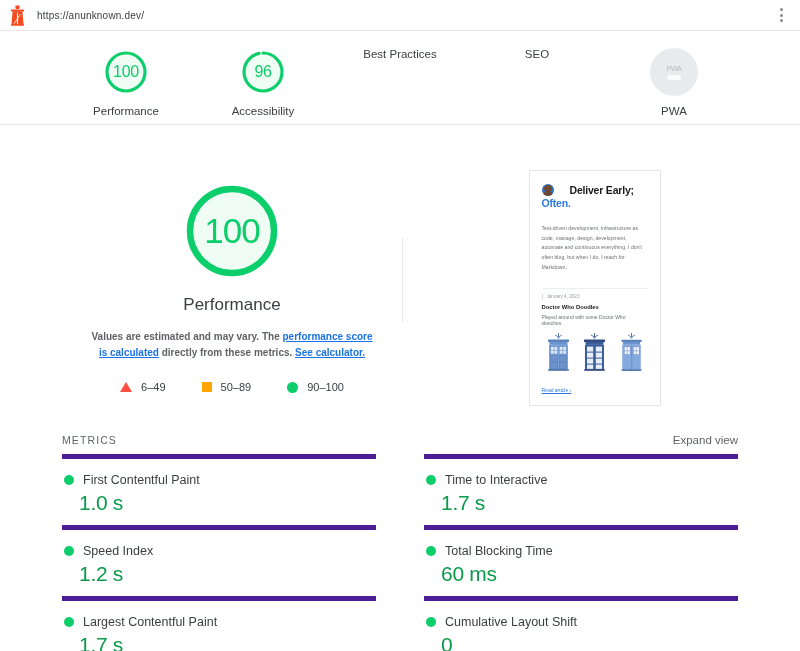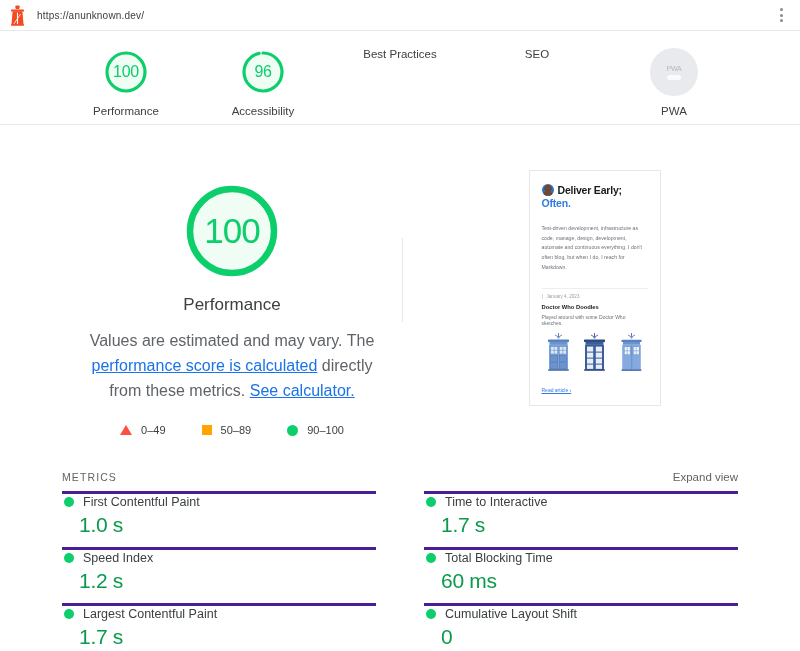--- a/index.html
+++ b/index.html
@@ -83,22 +83,22 @@
   }
   .big-ring { width: 104px; height: 104px; margin: 0 auto 5px; position: relative; }
   .big-ring svg { display: block; transform: rotate(-90deg); }
   .big-num {
     position: absolute; inset: 0;
     display: flex; align-items: center; justify-content: center;
     font-size: 35px; color: #0CCE6B; letter-spacing: -1px;
   }
   .perf-title { font-size: 17px; color: #3c4043; margin: 12px 0 14px; font-weight: 400; }
   .perf-desc {
-    font-size: 16px; color: #5f6368; line-height: 1.55;
-    max-width: 290px; margin: 0 auto 21px;
+    font-size: 10px; color: #5f6368; line-height: 1.55;
+    max-width: 290px; margin: 0 auto 21px; font-weight: bold;
   }
   .perf-desc a { color: #1a73e8; text-decoration: underline; }
 
   .legend { display: flex; justify-content: center; gap: 36px; font-size: 11px; color: #3c4043; }
   .legend-item { display: flex; align-items: center; gap: 9px; }
   .tri {
     width: 0; height: 0;
     border-left: 6px solid transparent;
     border-right: 6px solid transparent;
     border-bottom: 10px solid #FF4E42;
@@ -114,21 +114,21 @@
   .perf-right { flex: 1; display: flex; justify-content: center; padding-left: 48px; }
 
   
   .thumb {
     width: 132px;
     border: 1px solid #e4e6e8;
     background: #fff;
     padding: 13px 12px 9px;
     overflow: hidden;
   }
-  .th-head { display: flex; align-items: center; gap: 4px; }
+  .th-head { display: flex; align-items: center; gap: 16px; }
   .th-avatar {
     width: 12px; height: 12px; border-radius: 50%; flex: 0 0 12px;
     background: radial-gradient(circle at 50% 36%, #6e4a35 0 38%, transparent 39%),
                 linear-gradient(#2f6fc4, #2f6fc4);
     position: relative; overflow: hidden;
   }
   .th-avatar::after {
     content: ""; position: absolute; left: 50%; top: 62%;
     transform: translateX(-50%);
     width: 9px; height: 7px; border-radius: 50% 50% 0 0; background: #6e4a35;
@@ -142,33 +142,33 @@
   .th-date { font-size: 4.6px; color: #9aa0a6; border-left: 1px solid #d6d9dc; padding-left: 4px; margin-bottom: 5px; }
   .th-title { font-size: 5.8px; font-weight: bold; color: #1b1b1b; margin-bottom: 4px; }
   .th-sub { font-size: 5px; color: #6d7278; margin-bottom: 6px; }
   .th-doodles { display: flex; justify-content: space-between; padding: 0 2px 6px; }
   .tardis { width: 29px; height: 40px; display: block; }
   .th-link { font-size: 5px; color: #2f7de1; text-decoration: underline; }
 
   
   .metrics-head {
     display: flex; align-items: baseline; justify-content: space-between;
-    margin-top: 35px; padding-bottom: 8px;
+    margin-top: 28px; padding-bottom: 8px;
   }
   .metrics-title { font-size: 10.5px; letter-spacing: 1.1px; color: #5f6368; }
   .expand { font-size: 11.5px; color: #5f6368; cursor: pointer; }
 
   .metrics-grid {
     display: grid;
     grid-template-columns: 1fr 1fr;
     column-gap: 48px;
   }
   .metric {
-    border-top: 3px solid #4c1d95;
-    padding: 1px 0 10px 2px;
+    border-top: 5px solid #4c1d95;
+    padding: 14px 0 10px 2px;
   }
   .metric:last-child, .metric:nth-last-child(2) { border-bottom: 1px solid #ebedef; }
   .m-top { display: flex; align-items: center; gap: 9px; }
   .m-dot { width: 10px; height: 10px; border-radius: 50%; background: #0CCE6B; flex: 0 0 10px; }
   .m-name { font-size: 12.5px; color: #3c4043; }
   .m-val { font-size: 21px; color: #0B9A4C; margin: 4px 0 0 15px; letter-spacing: -0.3px; }
 </style>
 </head>
 <body>
 
@@ -248,21 +248,21 @@
 
       <h2 class="perf-title">Performance</h2>
 
       <p class="perf-desc">
         <span>Values are estimated and may vary. The </span><a href="#">performance score is calculated</a><span> directly from these metrics. </span><a href="#">See calculator.</a>
       </p>
 
       <div class="legend">
         <span class="legend-item">
           <span class="tri"></span>
-          <span>0–49</span>
+          <span>6–49</span>
         </span>
         <span class="legend-item">
           <span class="sq"></span>
           <span>50–89</span>
         </span>
         <span class="legend-item">
           <span class="cir"></span>
           <span>90–100</span>
         </span>
       </div>

